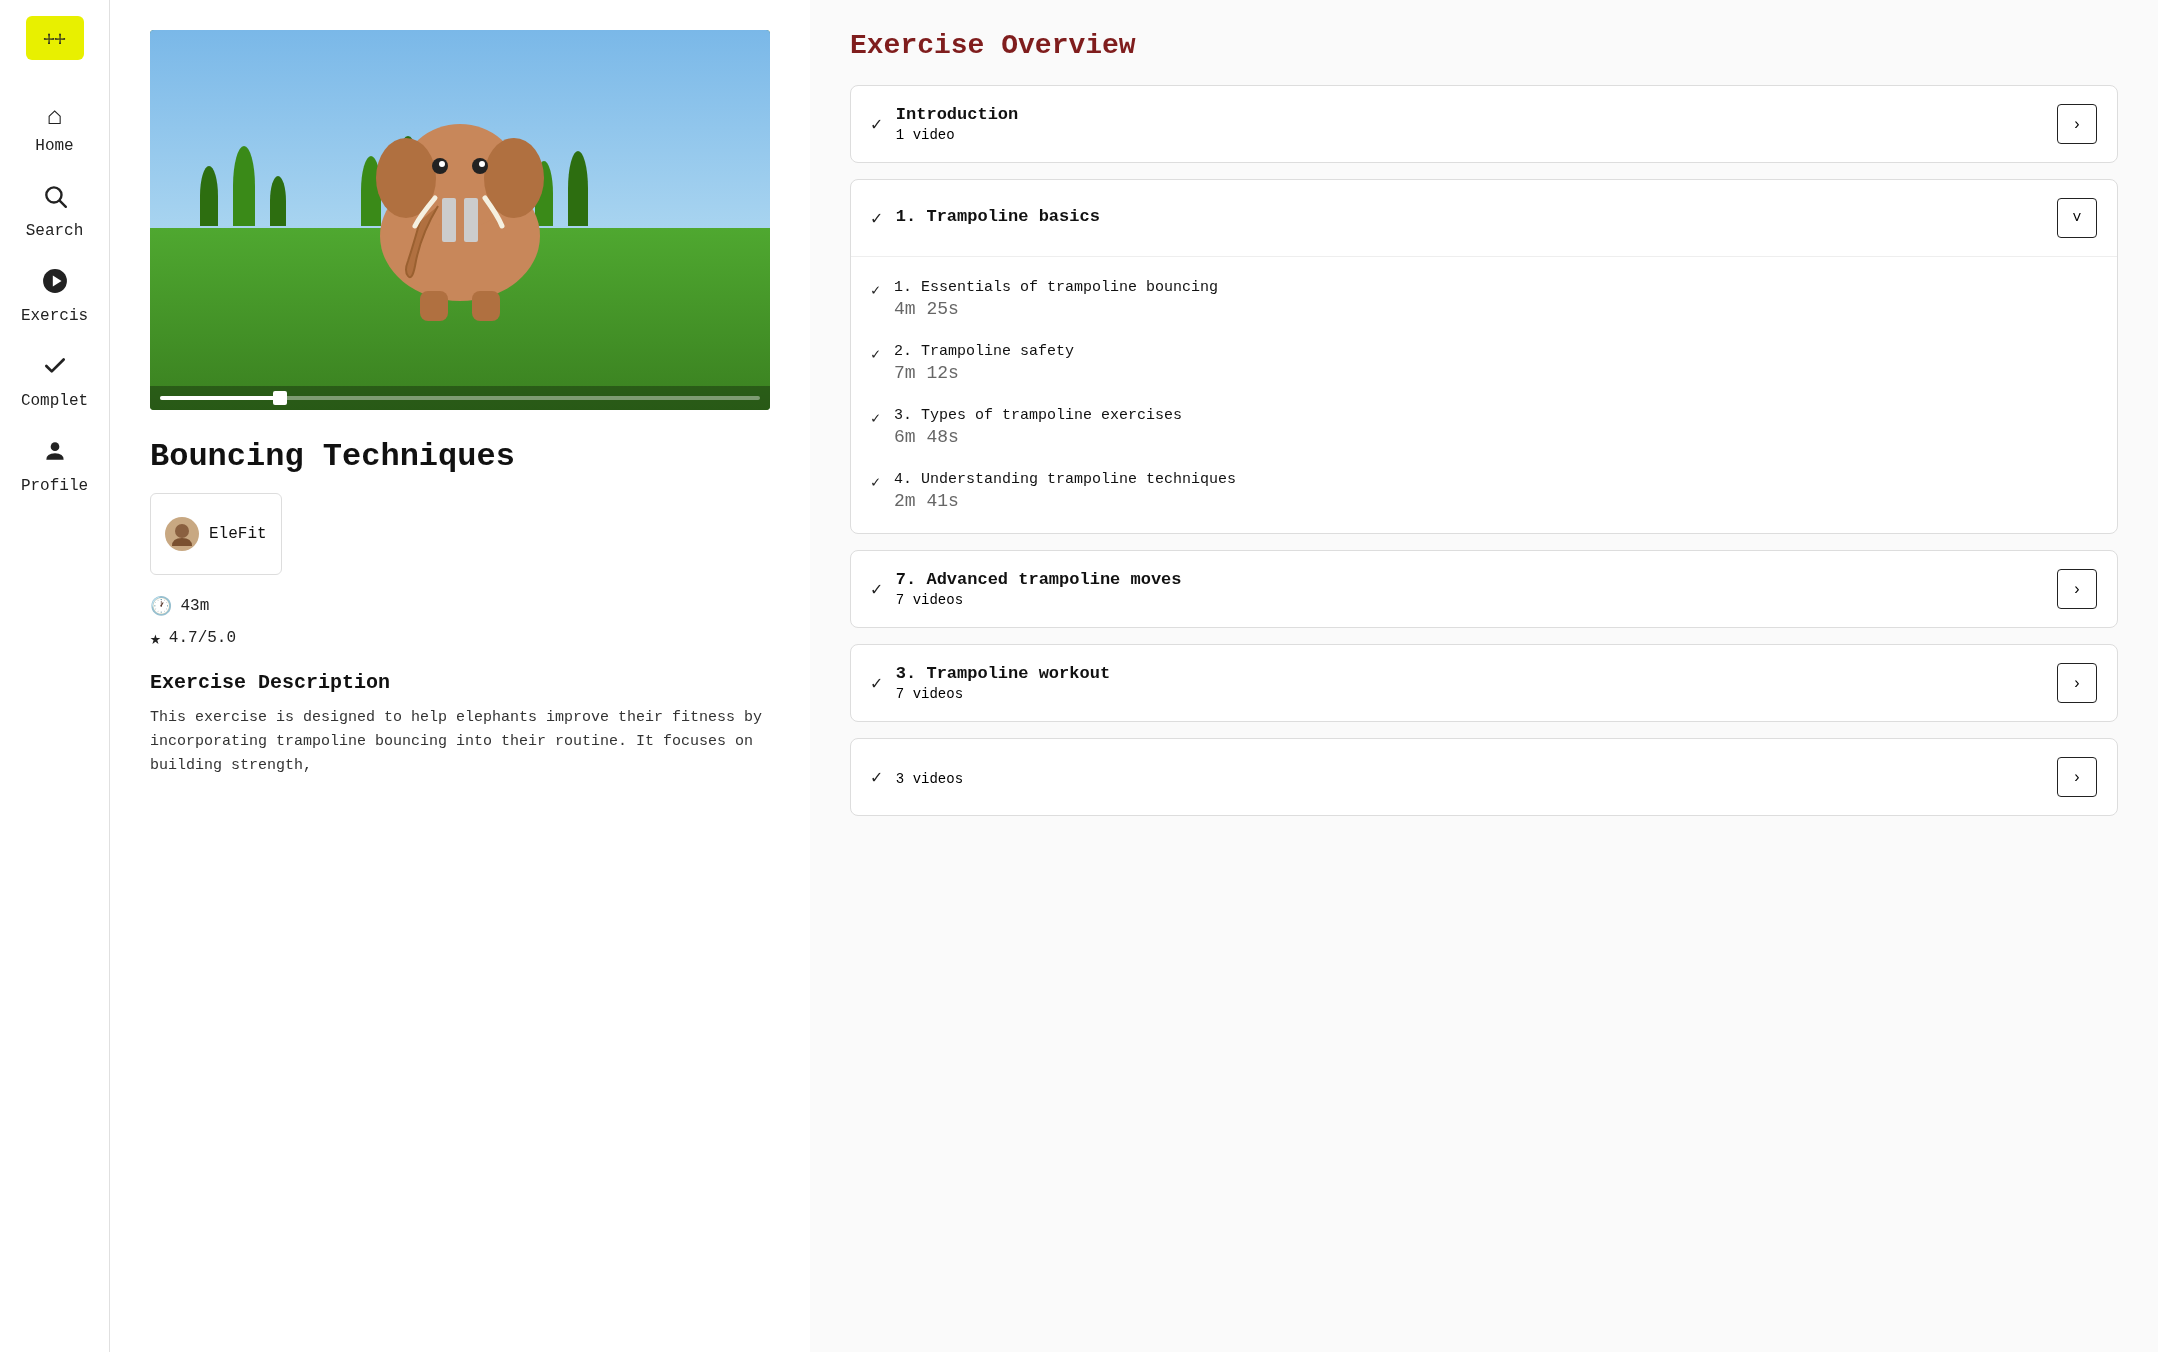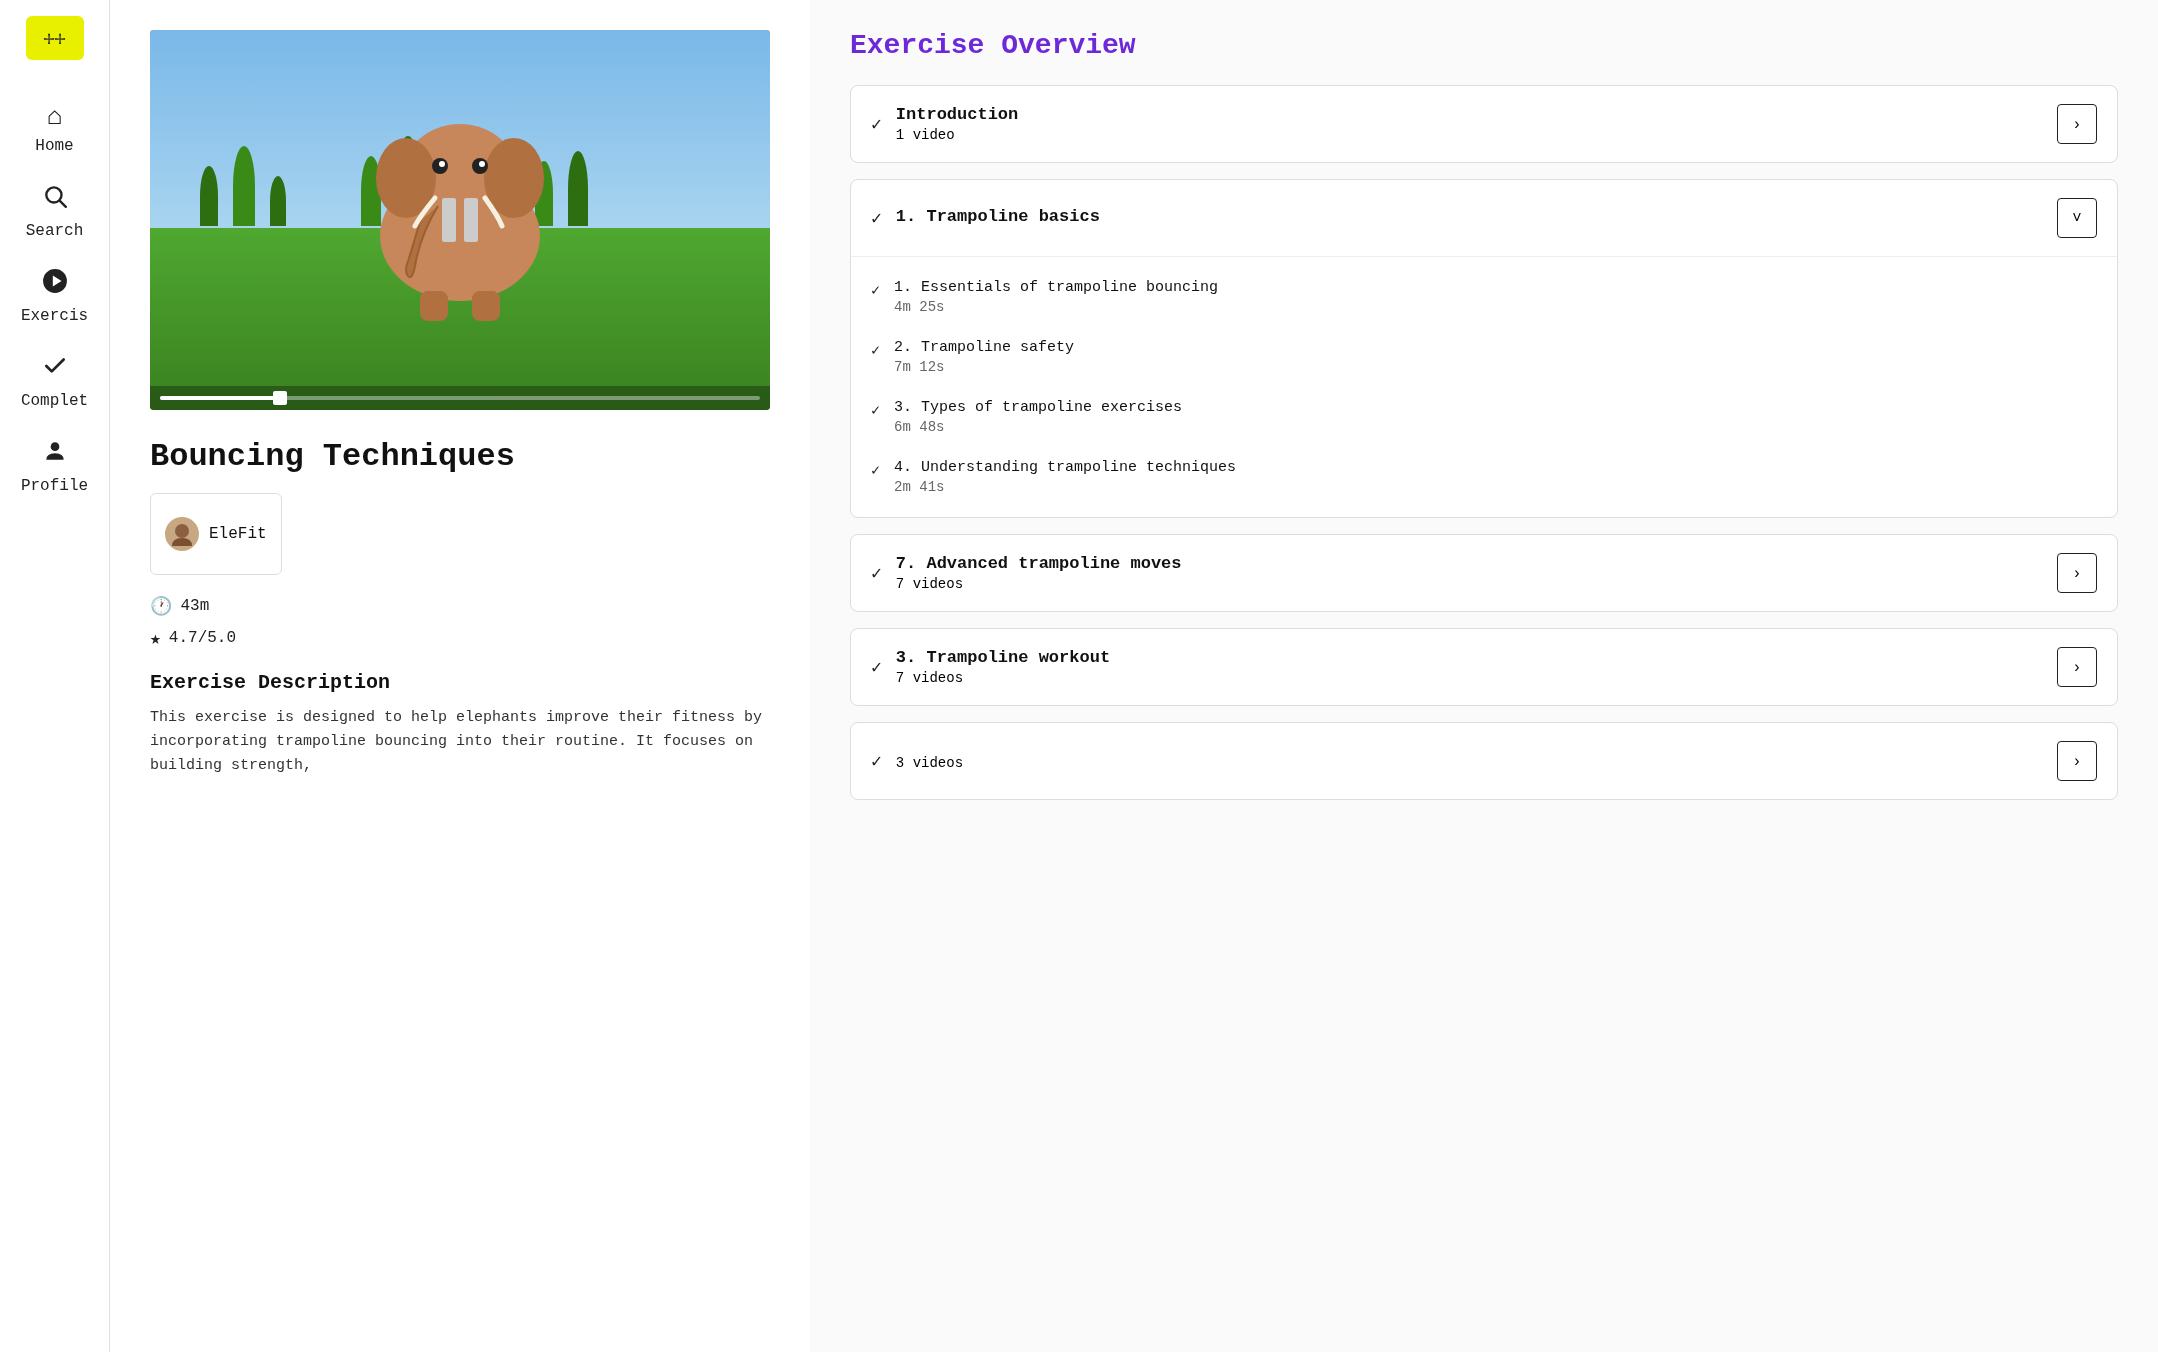--- a/index.html
+++ b/index.html
@@ -196,21 +196,21 @@
       flex: 1;
       overflow-y: auto;
       padding: 30px 40px;
       background: #fafafa;
     }
 
     .overview-title {
       font-size: 28px;
       font-weight: bold;
       font-family: 'Courier New', Courier, monospace;
-      color: #6d28d9;
+      color: #7f1d1d;
       margin-bottom: 24px;
     }
 
     .section-card {
       border: 1px solid #ddd;
       border-radius: 8px;
       margin-bottom: 16px;
       background: #fff;
       overflow: hidden;
     }
@@ -281,21 +281,21 @@
 
     .lesson-info { flex: 1; }
 
     .lesson-name {
       font-size: 15px;
       font-family: 'Courier New', Courier, monospace;
       color: #111;
     }
 
     .lesson-duration {
-      font-size: 14px;
+      font-size: 18px;
       font-family: 'Courier New', Courier, monospace;
       color: #666;
       margin-top: 3px;
     }
 
     
     .sky { position: absolute; top: 0; left: 0; right: 0; height: 52%; background: linear-gradient(180deg, #7ab8e8 0%, #a8d4f0 100%); }
     .ground { position: absolute; bottom: 0; left: 0; right: 0; height: 48%; background: linear-gradient(180deg, #4fa830 0%, #3a8020 100%); }
   </style>
 </head>

